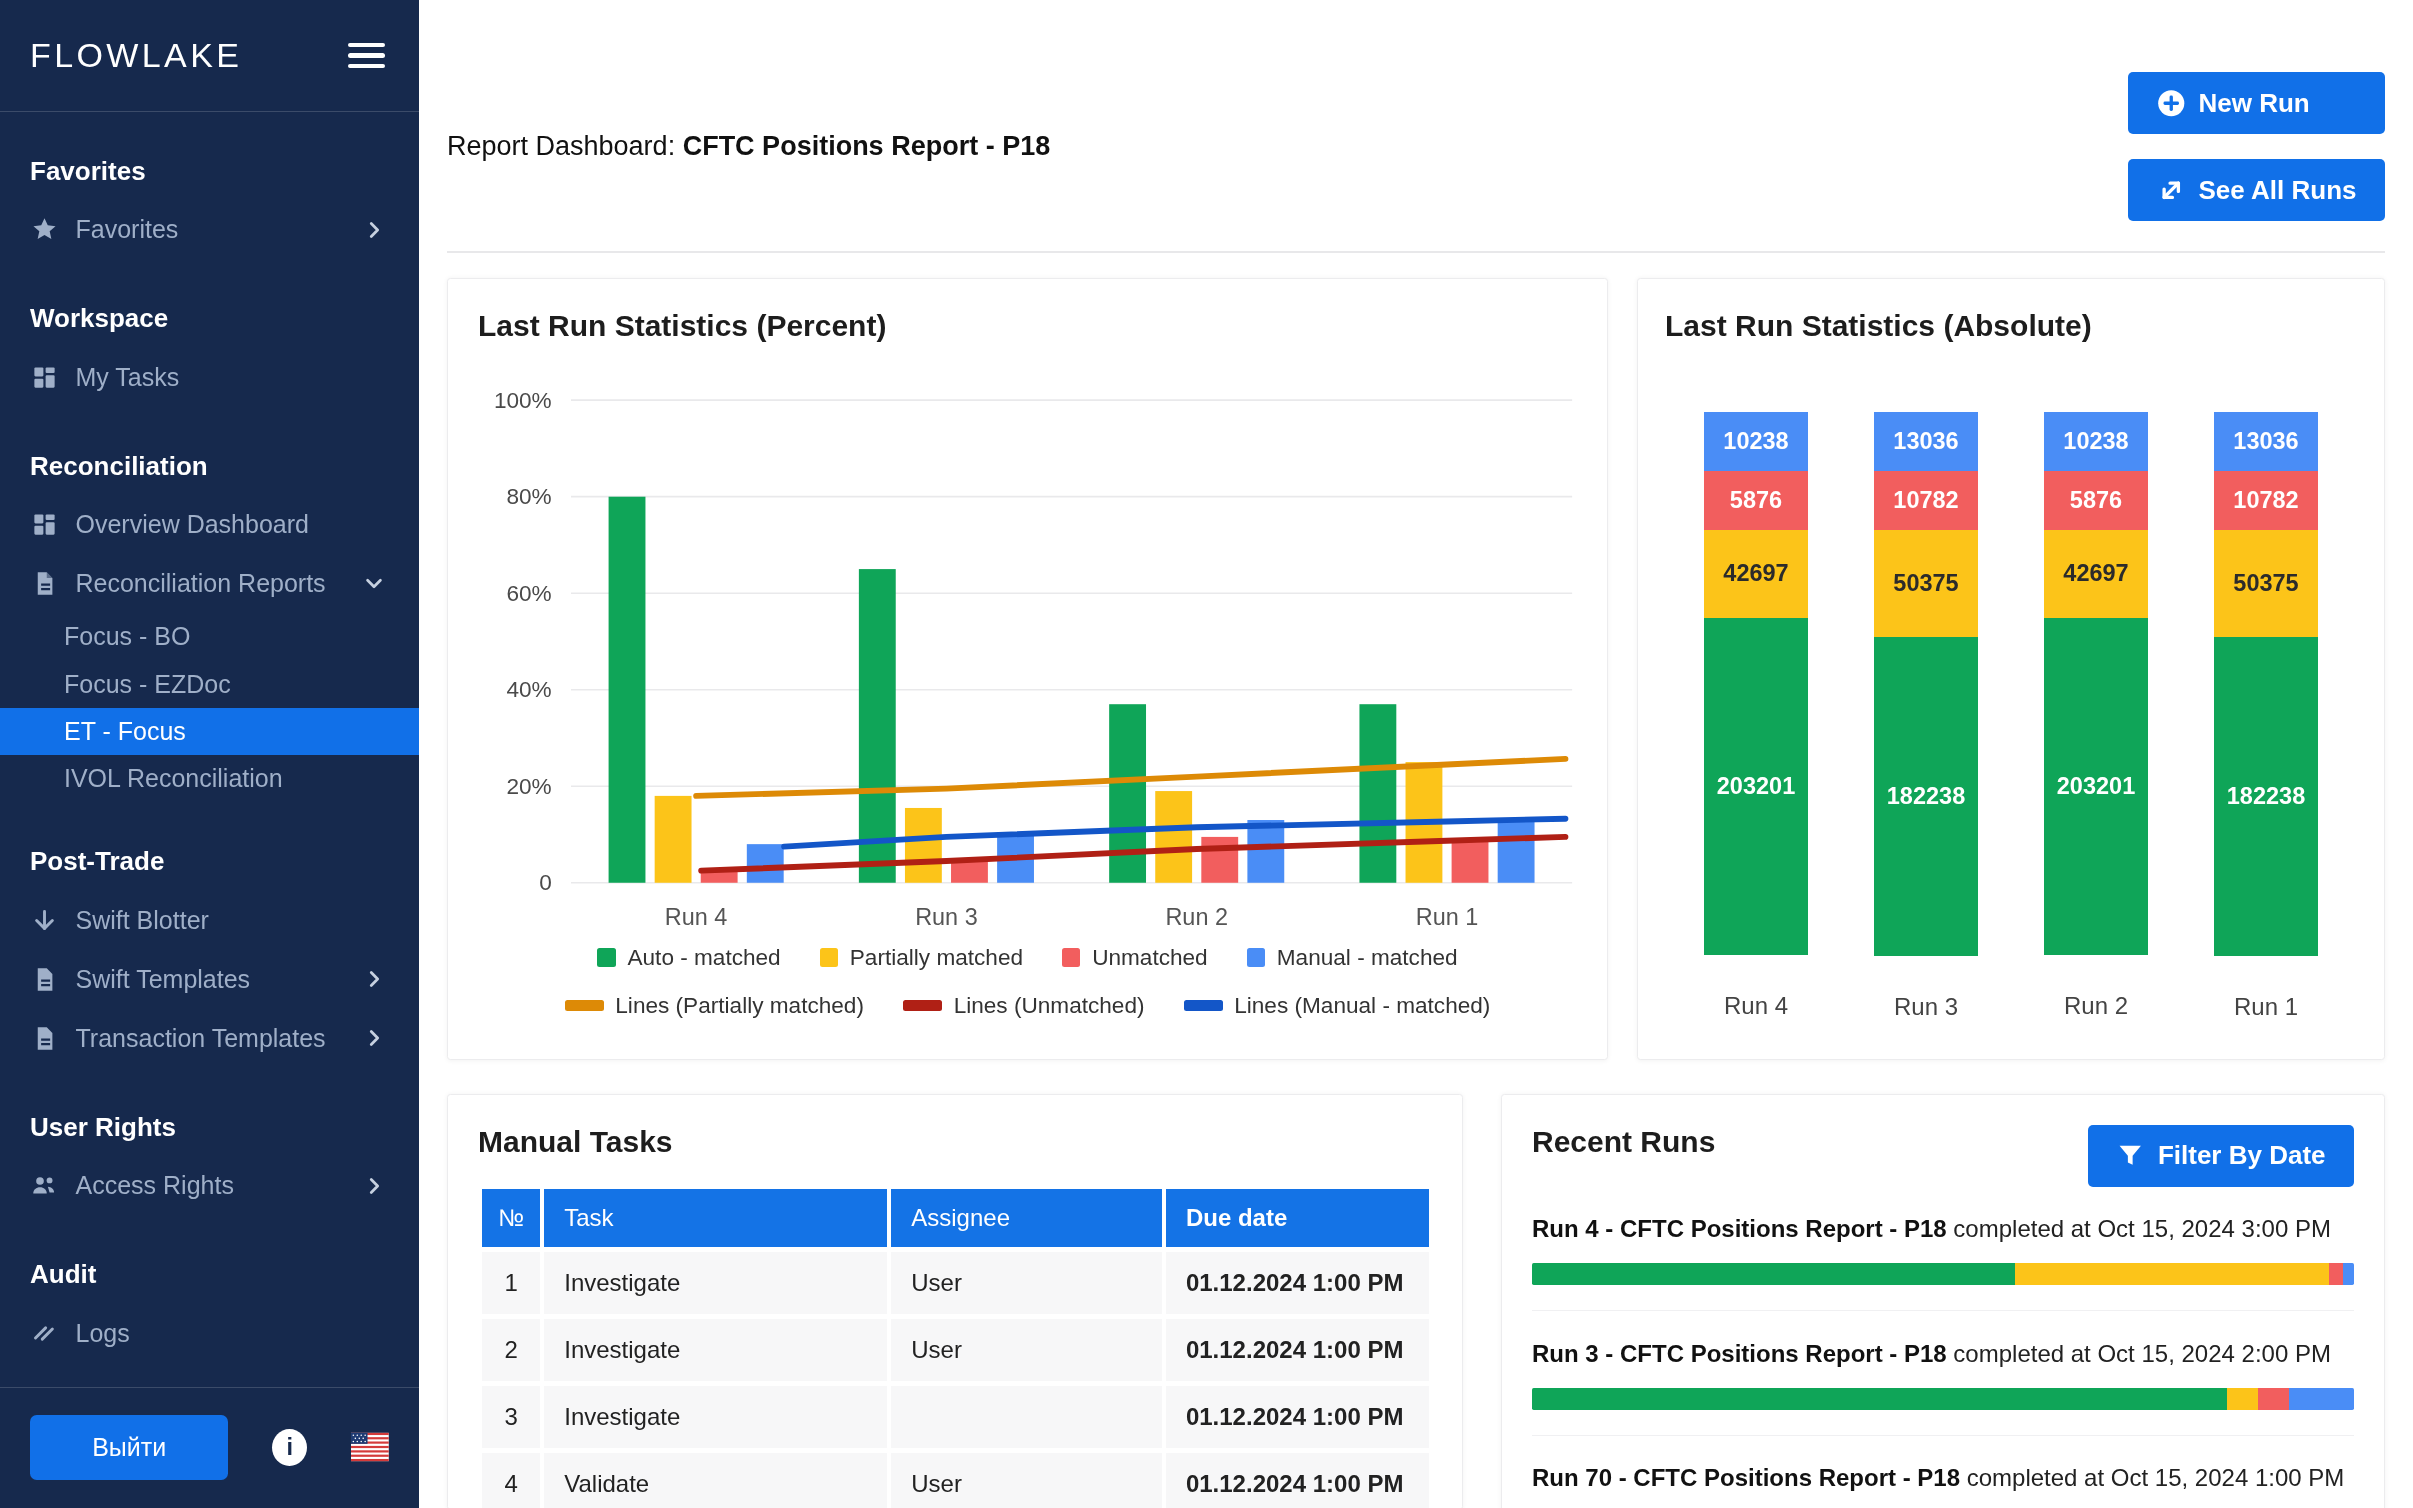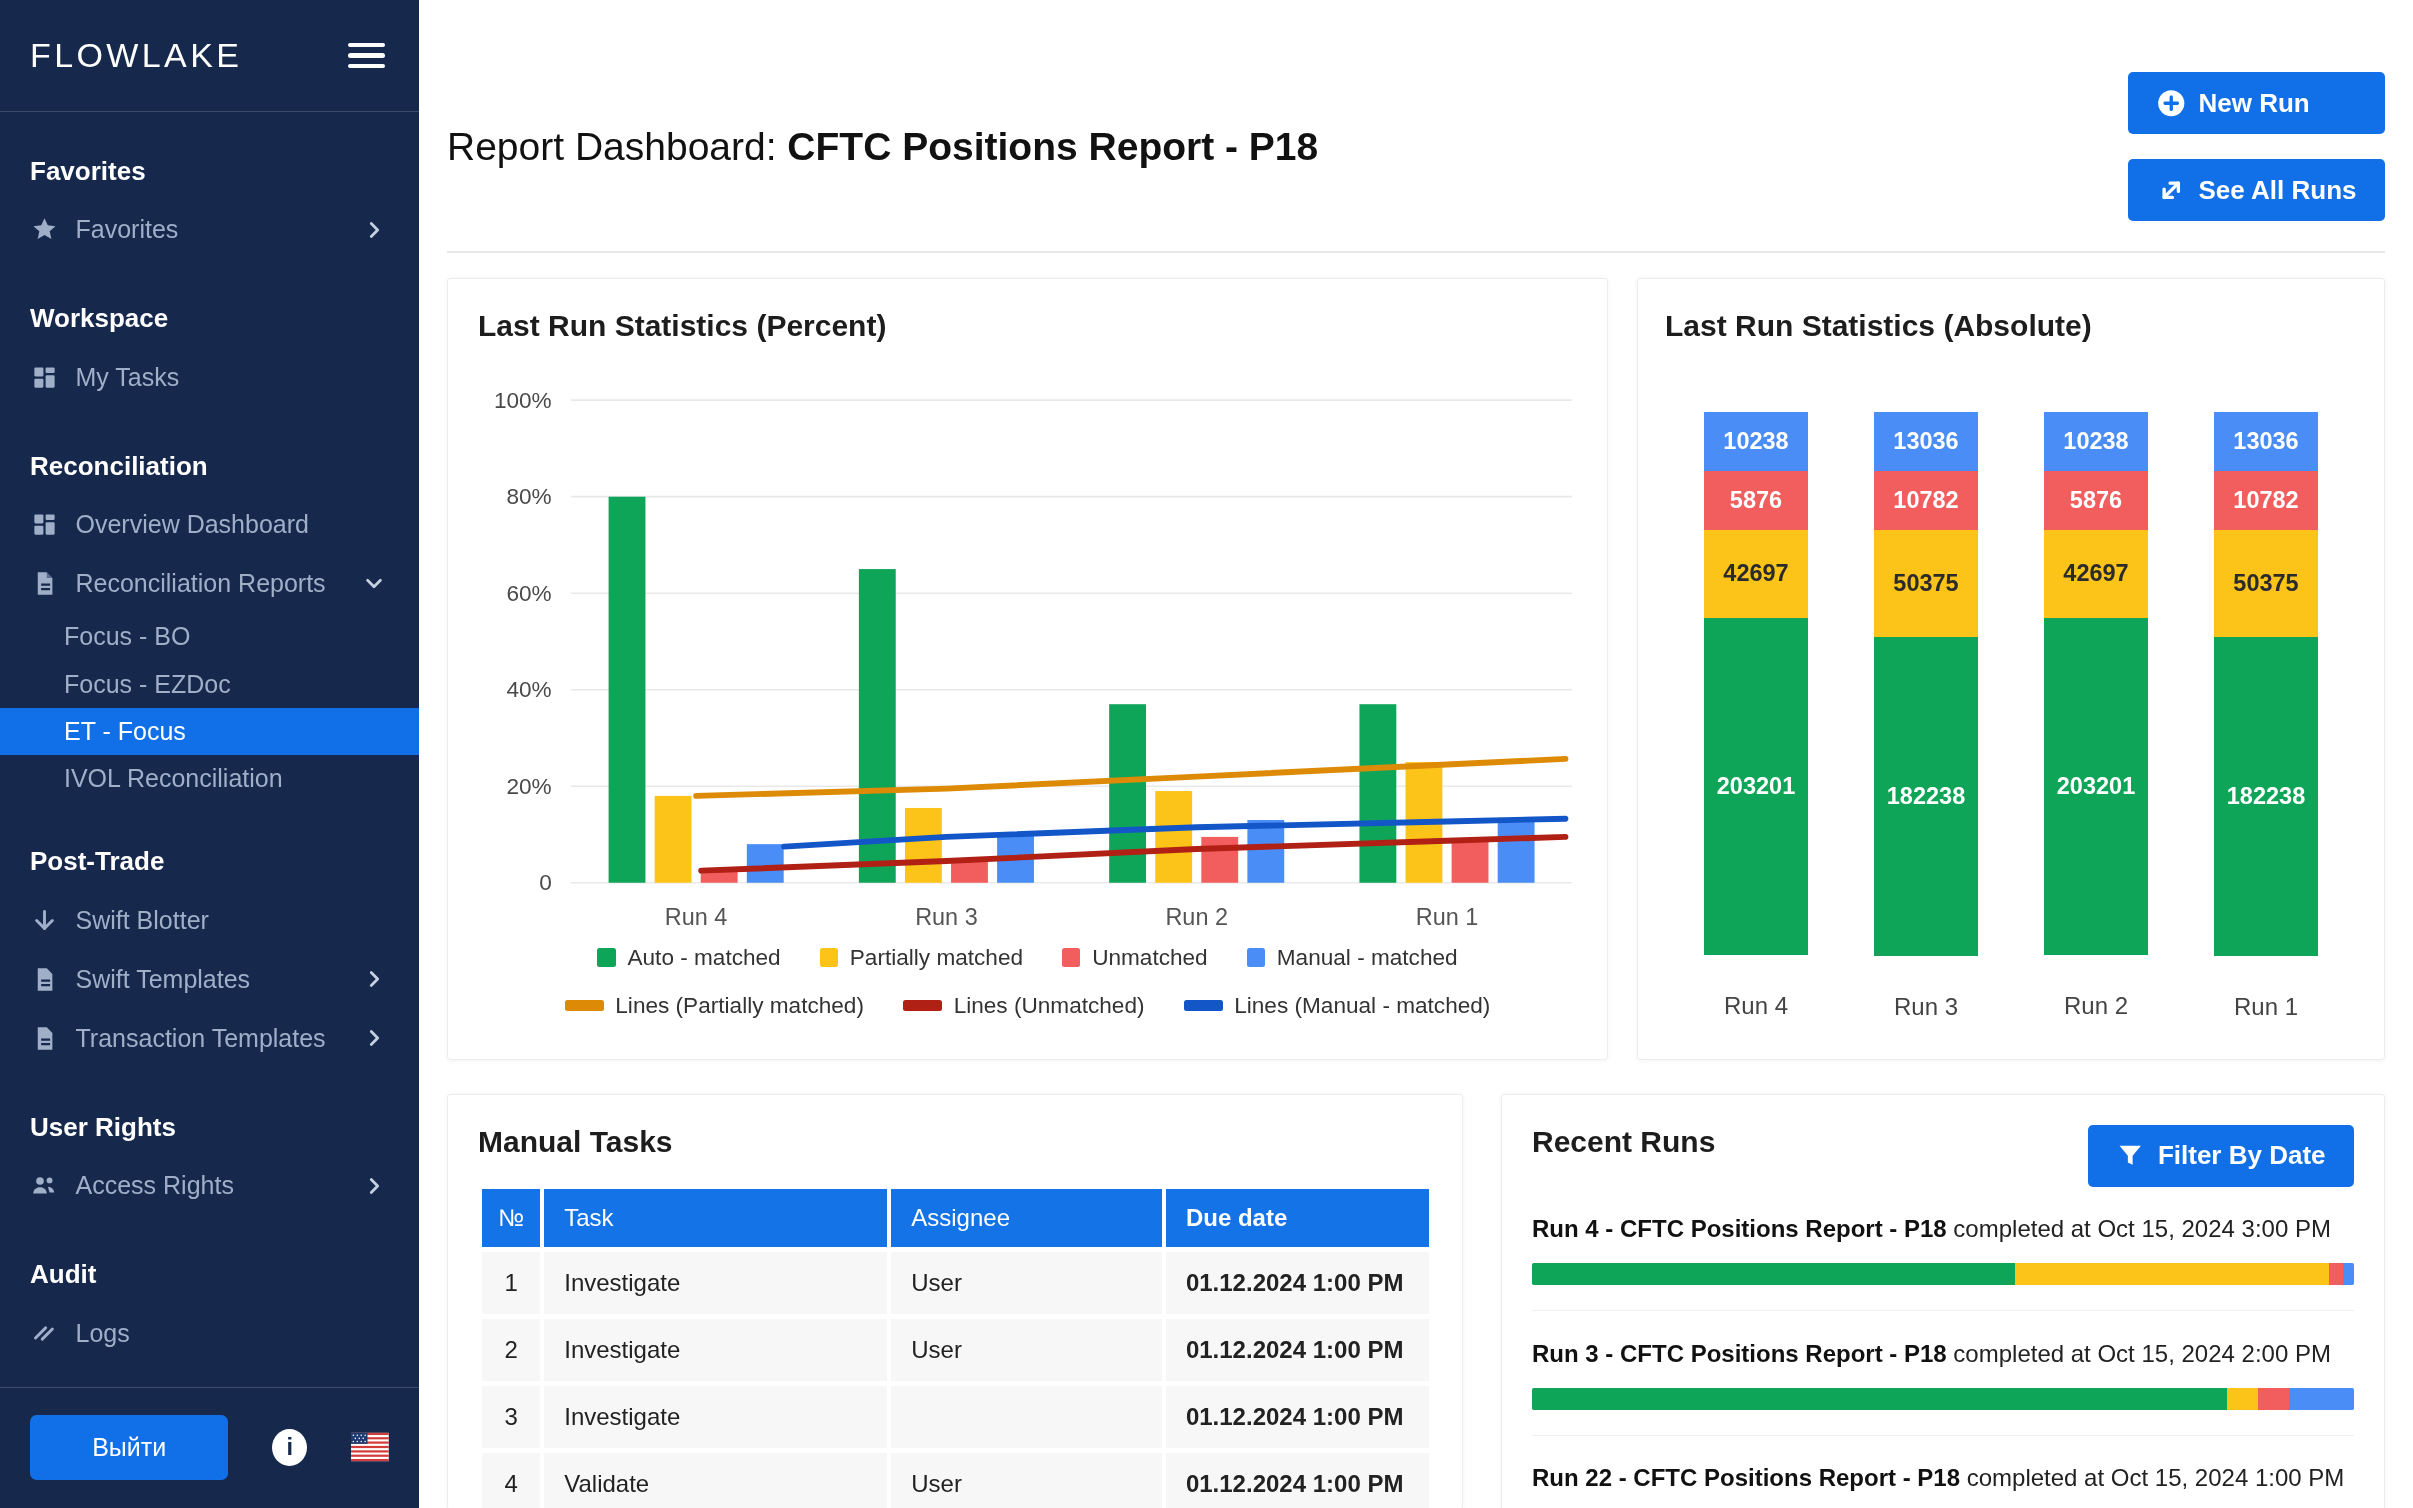--- a/index.html
+++ b/index.html
@@ -29,21 +29,21 @@
   .sb-bottom-row { display:flex; align-items:center; padding:27px 30px 28.5px; gap:44px; }
   .logout-btn { width:210px; height:65px; background:#1170E8; color:#fff; border:none;
     border-radius:6.7px; font-size:25px; font-family:inherit; cursor:pointer; }
   .info-circle { width:37px; height:37px; border-radius:50%; background:#fff; color:#16294D;
     display:flex; align-items:center; justify-content:center; font-size:23.5px; font-weight:700; cursor:pointer; }
   .flag { width:40px; height:30px; display:block; cursor:pointer; }
 
   
   .main { position:absolute; left:419px; top:0; width:1994px; height:1508px; background:#fff; }
   .page-header { display:flex; align-items:center; justify-content:space-between; margin:72px 28px 0; }
-  .page-title { font-size:39px; font-weight:400; color:#111; }
+  .page-title { font-size:27px; font-weight:400; color:#111; }
   .page-title b { font-weight:800; }
   .header-actions { display:flex; gap:25px;flex-direction:column; }
   .btn-blue { display:flex; align-items:center; gap:13.4px; background:#1170E8; color:#fff;
     border:none; border-radius:5px; font-size:26px; font-weight:600; font-family:inherit;
     padding:0 28.5px; height:62px; cursor:pointer; }
   .btn-blue svg { width:28.5px; height:28.5px; }
   .header-divider { height:1.7px; background:#E8E8EA; margin:30px 28px 0; }
 
   .row1 { display:flex; gap:29px; margin:25px 28px 0; }
   .row2 { display:flex; gap:38px; margin:34px 28px 0; }
@@ -533,21 +533,21 @@
           <div class="run-item sep">
             <p class="run-title"><b>Run 3 - CFTC Positions Report - P18</b><span> completed at Oct 15, 2024 2:00 PM</span></p>
             <div class="run-bar">
               <div style="width: 84.5%; background: rgb(15, 165, 88);"></div>
               <div style="width: 3.8%; background: rgb(252, 196, 25);"></div>
               <div style="width: 3.8%; background: rgb(242, 94, 94);"></div>
               <div style="width: 7.9%; background: rgb(74, 141, 246);"></div>
             </div>
           </div>
           <div class="run-item">
-            <p class="run-title"><b>Run 22 - CFTC Positions Report - P18</b><span> completed at Oct 15, 2024 1:00 PM</span></p>
+            <p class="run-title"><b>Run 70 - CFTC Positions Report - P18</b><span> completed at Oct 15, 2024 1:00 PM</span></p>
             <div class="run-bar">
               <div style="width: 77%; background: rgb(15, 165, 88);"></div>
               <div style="width: 19%; background: rgb(252, 196, 25);"></div>
               <div style="width: 2%; background: rgb(242, 94, 94);"></div>
               <div style="width: 2%; background: rgb(74, 141, 246);"></div>
             </div>
           </div>
         </div>
       <div class="pagination">
         <span class="pg-chev">‹</span>

